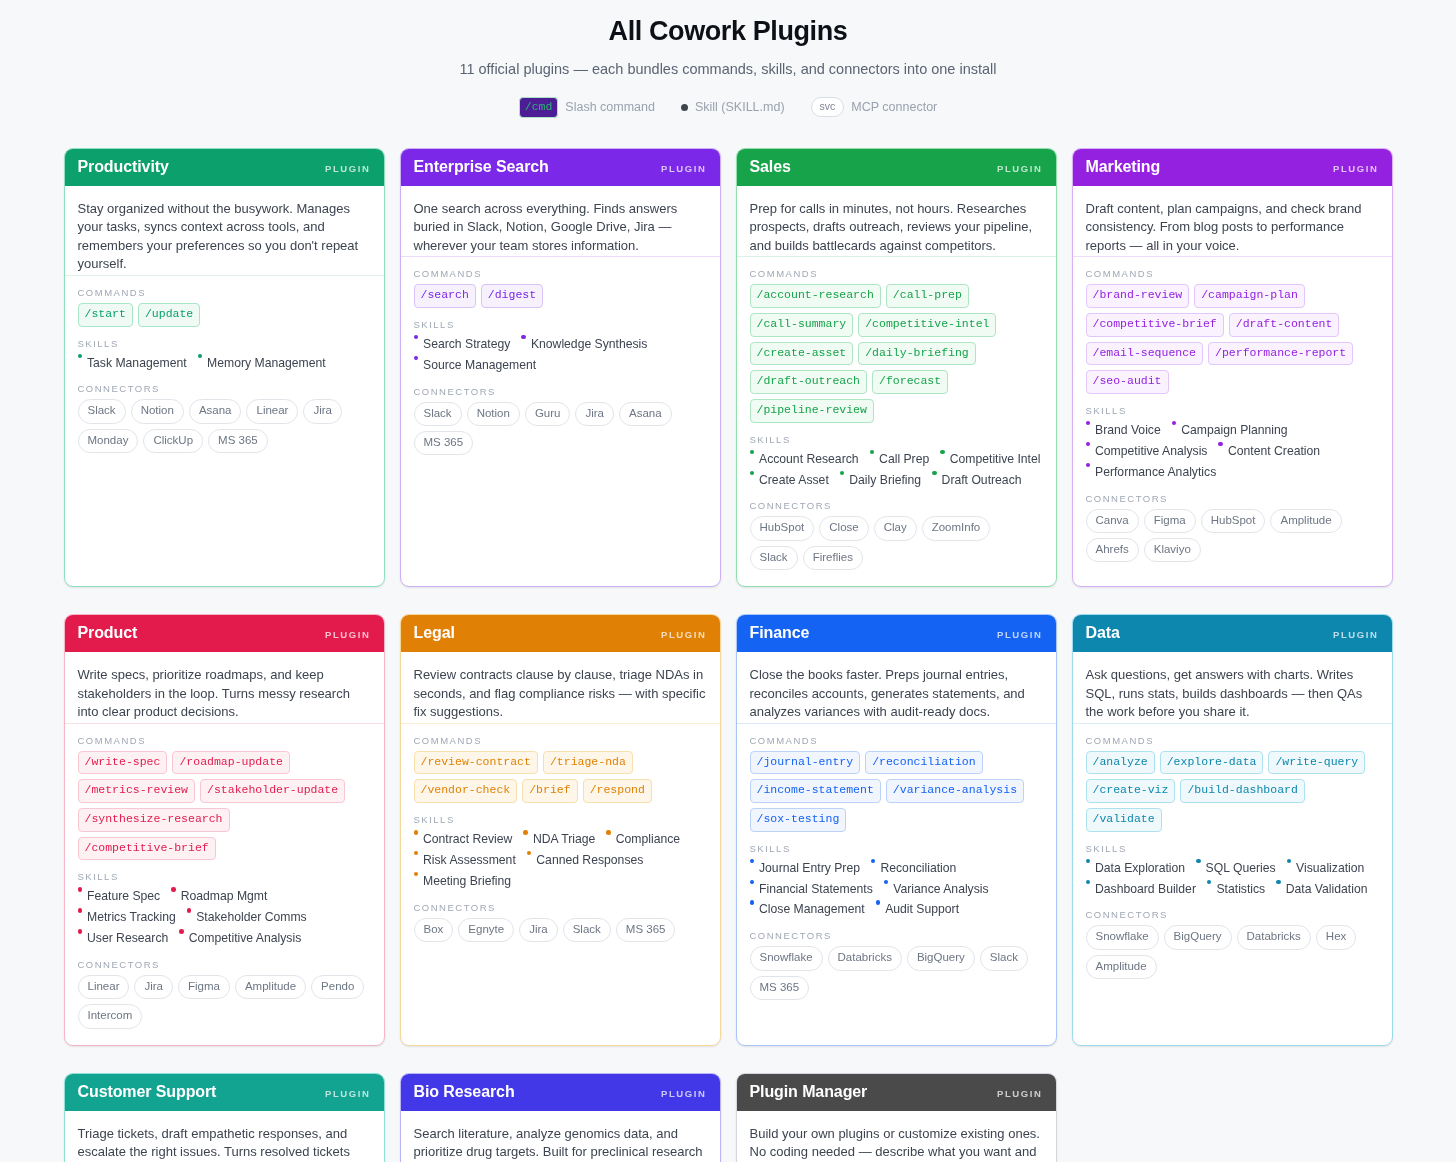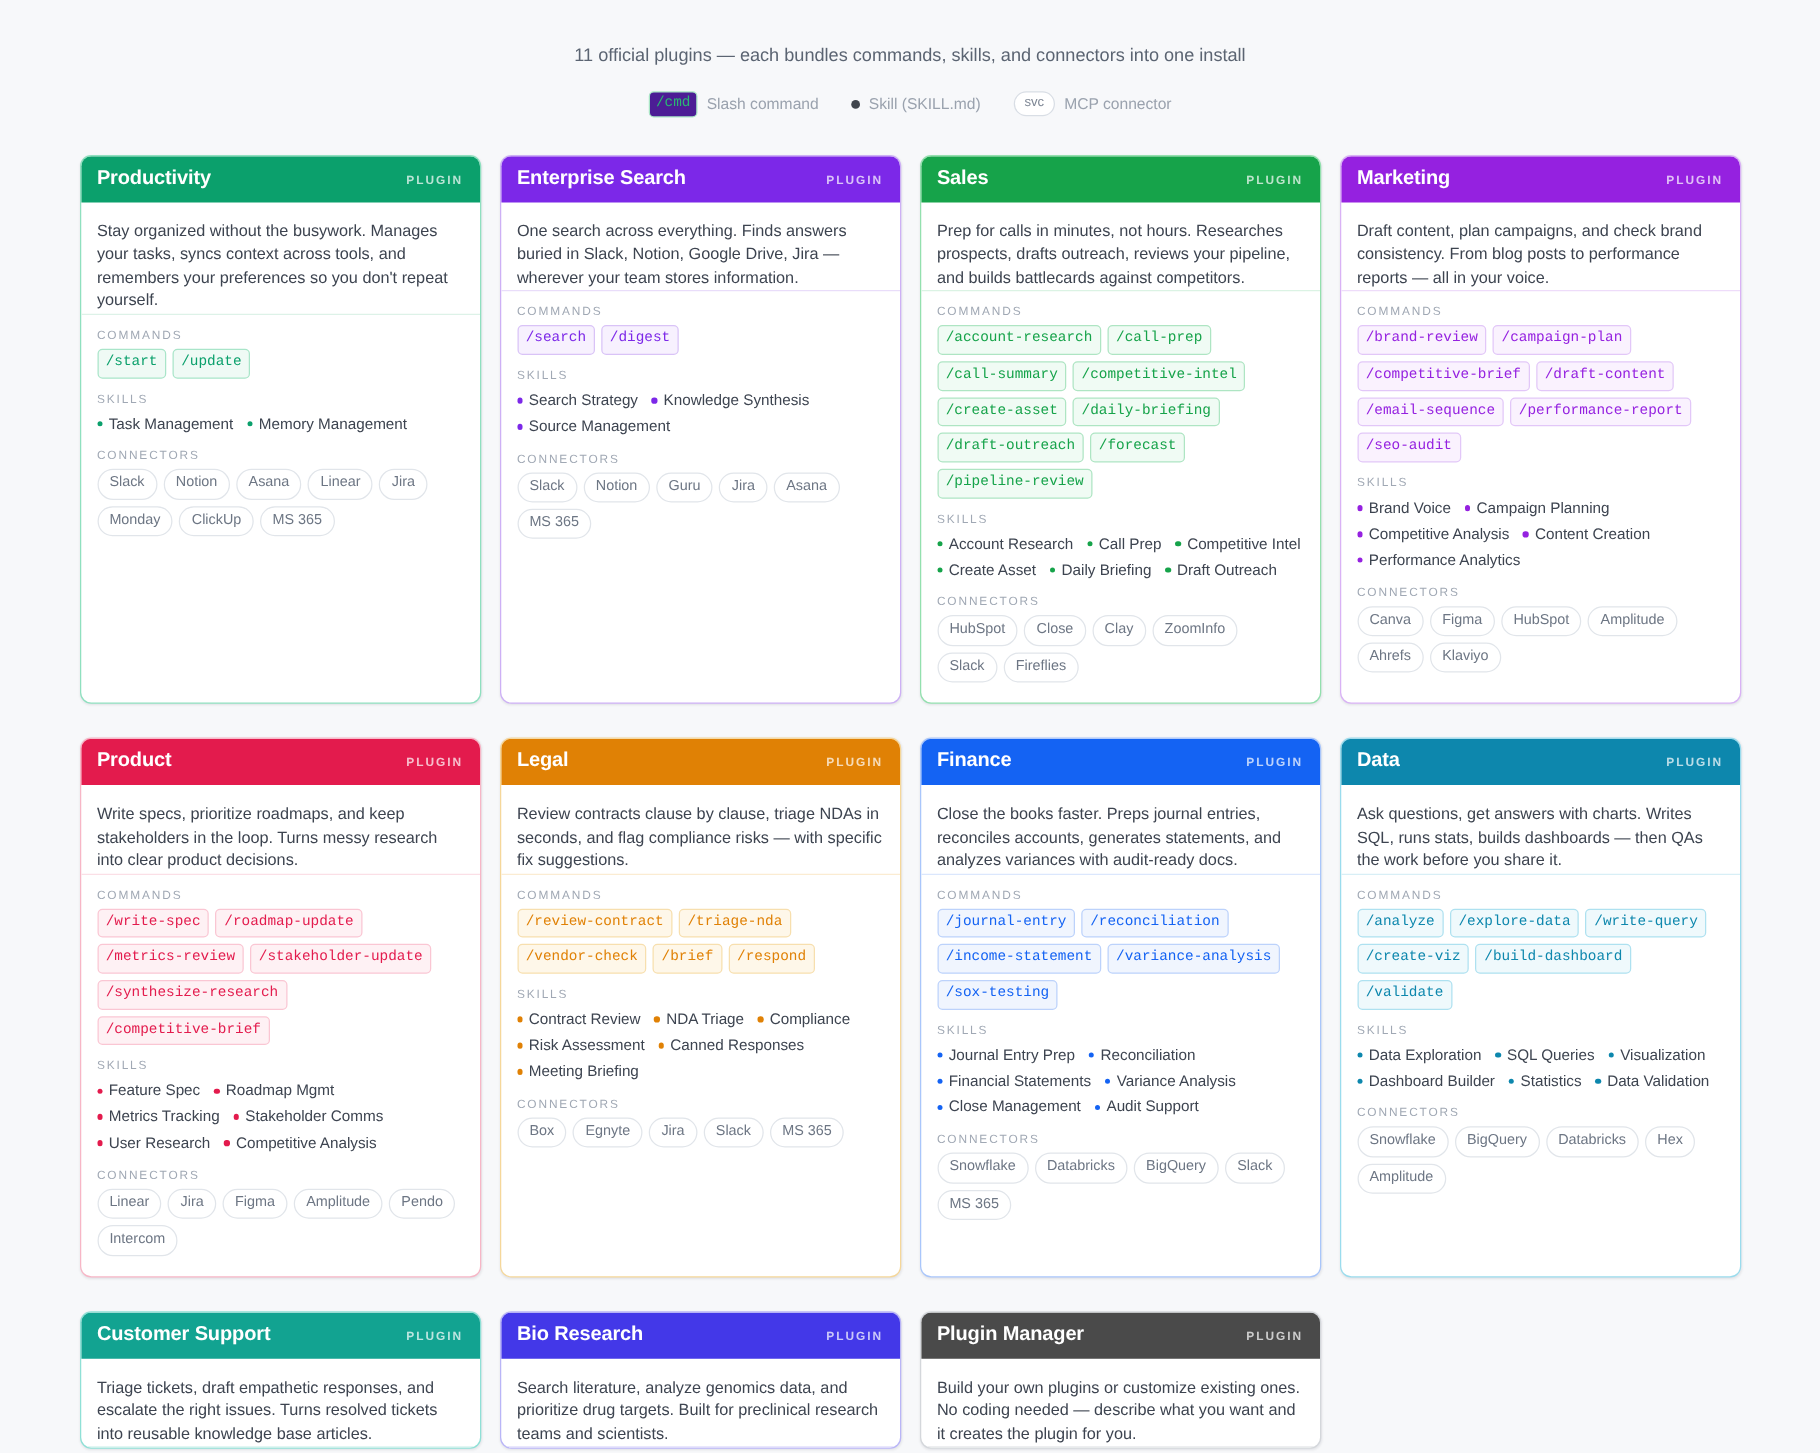--- a/index.html
+++ b/index.html
@@ -20,21 +20,21 @@
     font-size: 27px;
     font-weight: bold;
     color: #0d1117;
     letter-spacing: -0.4px;
     margin: 0;
     padding-top: 8px;
   }
   .page-sub {
     font-size: 14.5px;
     color: #5b6472;
-    margin-top: 29px;
+    margin-top: 14px;
   }
   .legend {
     margin-top: 20px;
     display: flex;
     justify-content: center;
     align-items: center;
     gap: 26px;
     font-size: 12.5px;
     color: #9aa2ae;
   }
@@ -137,21 +137,21 @@
   }
 
   .skills {
     display: flex;
     flex-wrap: wrap;
     column-gap: 11px;
     row-gap: 2px;
   }
   .skill {
     display: inline-flex;
-    align-items: center;
+    align-items: flex-start;
     gap: 5px;
     font-size: 12.2px;
     line-height: 1.55;
     color: #3d4450;
     white-space: nowrap;
   }
   .skill-dot {
     width: 4.5px; height: 4.5px;
     border-radius: 50%;
     background: var(--accent, #3b4049);
@@ -167,20 +167,21 @@
     border: 1px solid #e1e5ea;
     border-radius: 999px;
     padding: 2px 9px 3px;
     white-space: nowrap;
   }
 </style>
 </head>
 <body>
 
 <div class="page-head">
+  <h1 class="page-title">All Cowork Plugins</h1>
   <div class="page-sub">11 official plugins — each bundles commands, skills, and connectors into one install</div>
   <div class="legend">
       <div class="legend-item">
         <span class="legend-cmd">/cmd</span>
         <span>Slash command</span>
       </div>
       <div class="legend-item">
         <span class="legend-dot"></span>
         <span>Skill (SKILL.md)</span>
       </div>

